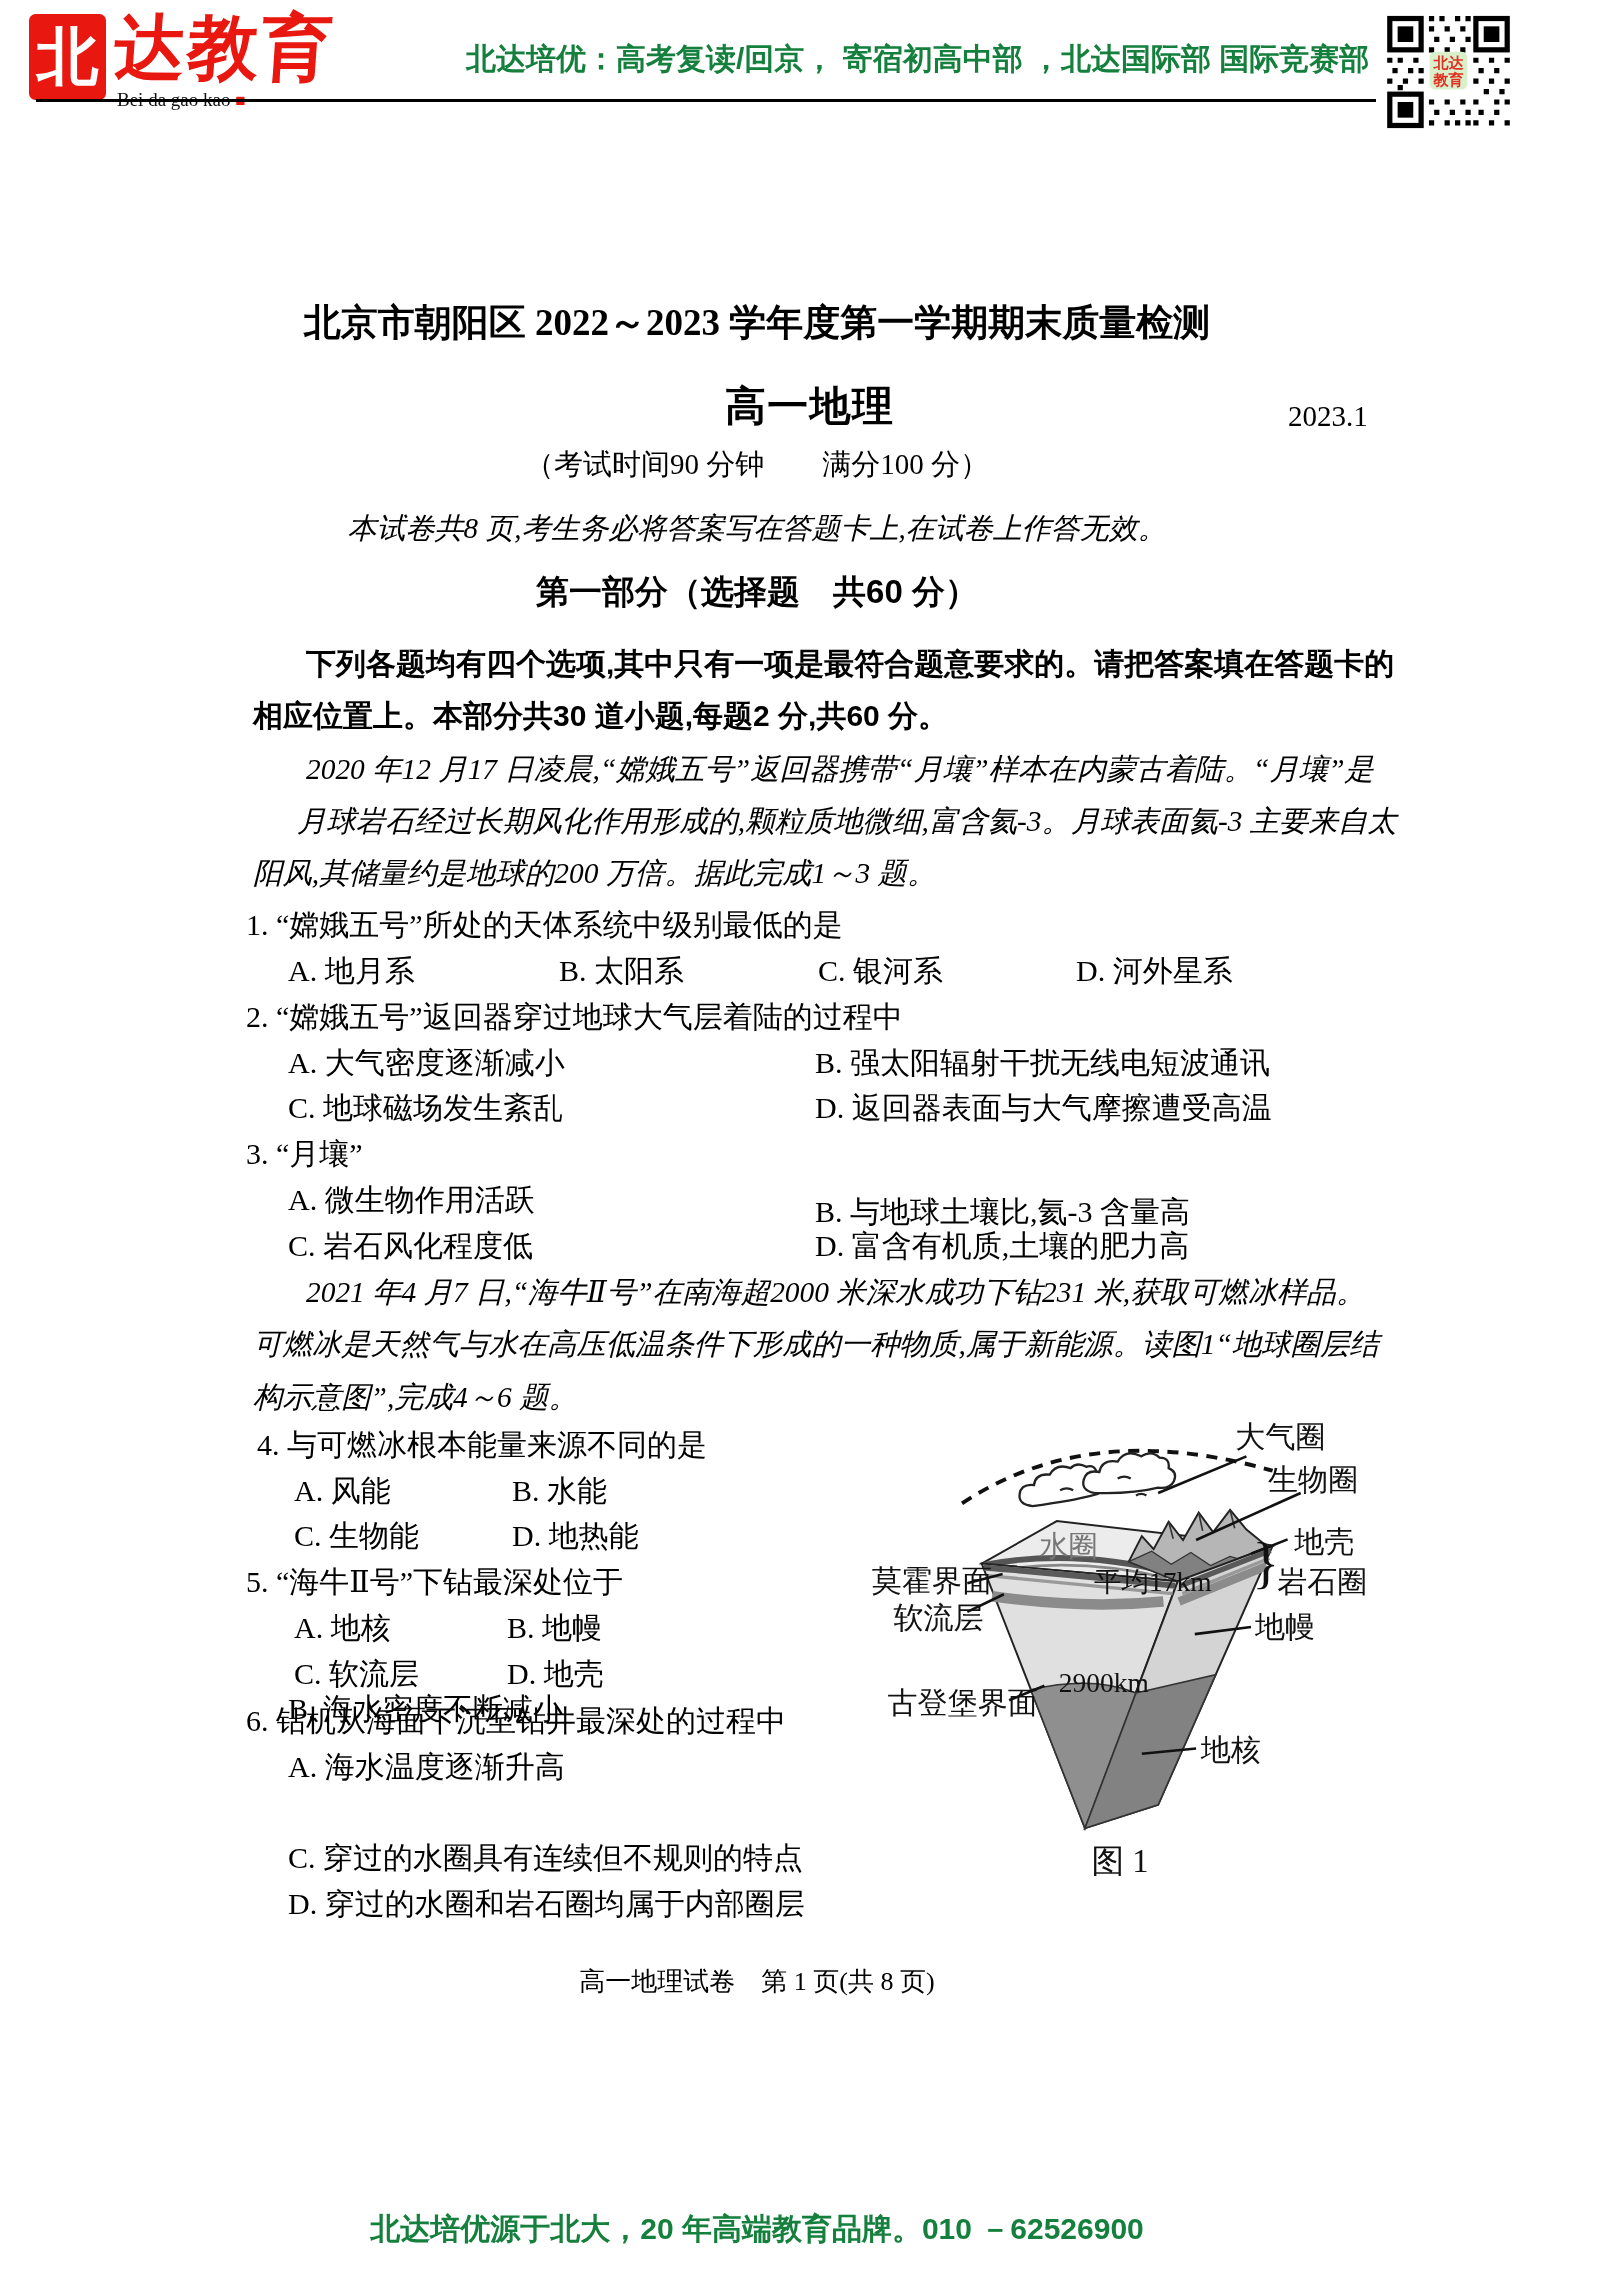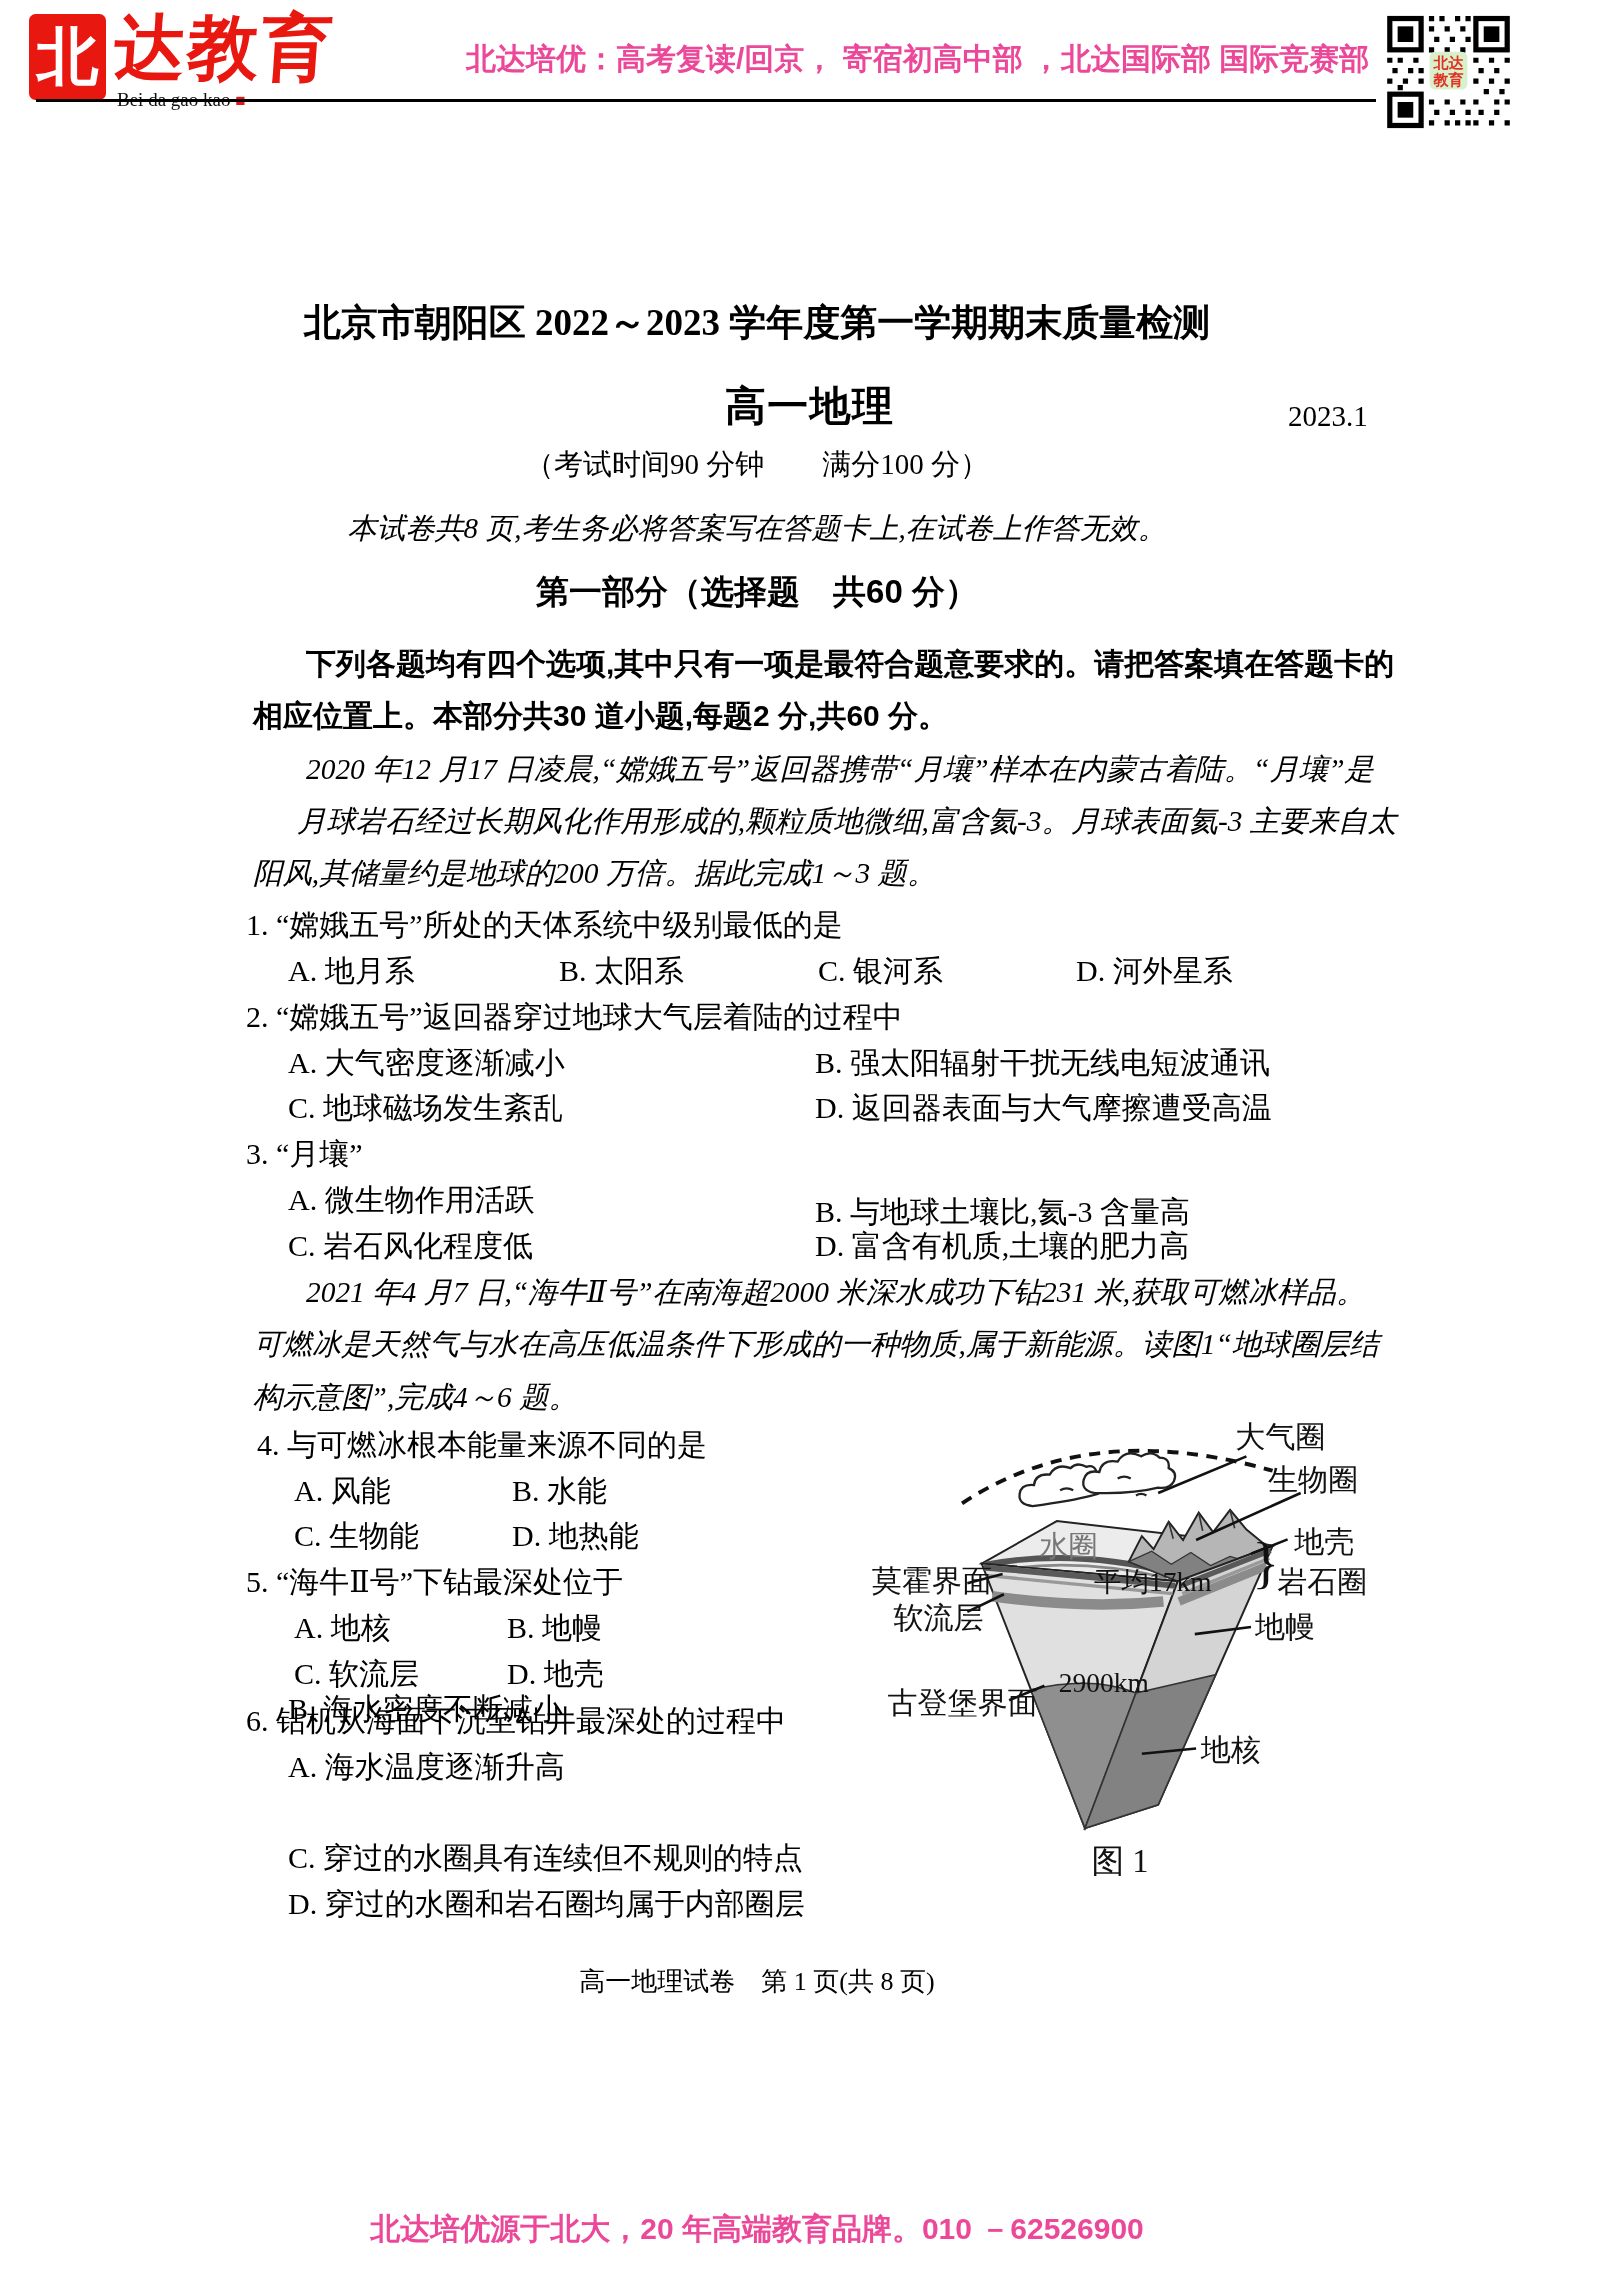--- a/index.html
+++ b/index.html
@@ -3,21 +3,21 @@
 <meta charset="utf-8">
 <style>
   html,body{margin:0;padding:0;background:#ffffff;}
   #page{position:relative;width:1623px;height:2295px;background:#fff;overflow:hidden;
         font-family:"Liberation Serif","DejaVu Serif",serif;color:#000;}
   .abs{position:absolute;white-space:nowrap;line-height:1.15;}
   .center{left:0;width:1514px;text-align:center;}
   .sans{font-family:"Liberation Sans","DejaVu Sans",sans-serif;}
   .b{font-weight:bold;}
   .kai{font-style:italic;}
-  .red{color:#ec4899;}
+  .red{color:#15803d;}
   .stem{font-size:30px;}
   .opt{font-size:30px;}
   .par{font-size:29.4px;}
   #rule{position:absolute;left:36px;top:99px;width:1340px;height:3.3px;background:#000;}
   #seal{position:absolute;left:0;top:2.6px;width:77px;height:86px;background:#e8170f;
         border-radius:6.5px;display:flex;align-items:center;justify-content:center;
         color:#fff;font-size:62px;font-weight:bold;}
   #brand{position:absolute;left:85px;top:-3.9px;font-size:71px;font-weight:bold;
          color:#e8170f;transform:skewX(-4deg);letter-spacing:2.6px;}
   #logosub{position:absolute;left:88px;top:77px;font-size:19px;color:#111;}

